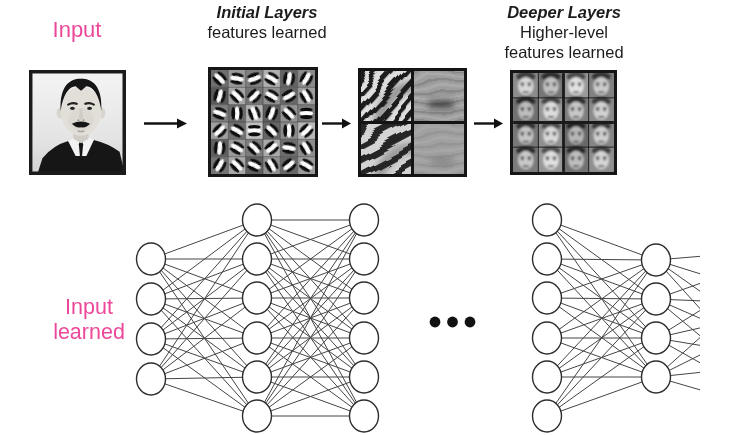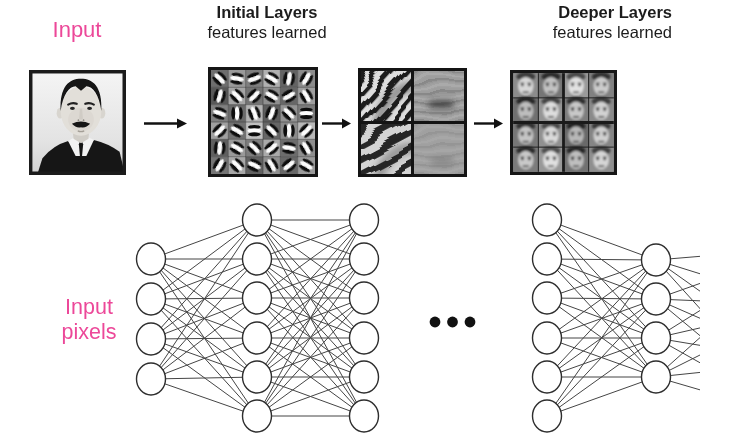--- a/index.html
+++ b/index.html
@@ -3,22 +3,22 @@
 <meta charset="utf-8">
 <title>Neural network feature hierarchy figure</title>
 <style>
   html,body{margin:0;padding:0;background:#ffffff;}
   body{width:730px;height:435px;position:relative;overflow:hidden;
        font-family:"Liberation Sans","DejaVu Sans",sans-serif;color:#1c1c1c;}
   .abs{position:absolute;}
   .lbl{color:#ec4899;}
   .input-label{left:37px;top:18px;width:80px;text-align:center;font-size:22px;line-height:24px;}
   .hdr{top:2px;width:162px;text-align:center;font-size:16.5px;line-height:20px;}
-  #hdr0{left:186px;} #hdr1{left:510px;text-align:right;}
-  .hdr-title{font-weight:700;}
+  #hdr0{left:186px;} #hdr1{left:483px;}
+  .hdr-title{font-weight:700;font-style:italic;}
   .net-label{left:39px;top:295px;width:100px;text-align:center;font-size:21.5px;line-height:25px;}
   figure{margin:0;padding:0;}
   #portrait{left:29px;top:70px;width:97px;height:105px;}
   #gabor{left:208px;top:67px;width:110px;height:110px;}
   #textures{left:358px;top:68px;width:109px;height:109px;}
   #faces{left:510px;top:70px;width:107px;height:105px;}
   #arrow1{left:142px;top:116px;}
   #arrow2{left:321px;top:116px;}
   #arrow3{left:473px;top:116px;}
   #netSvg{left:0;top:0;width:730px;height:435px;}
@@ -29,20 +29,21 @@
 
 <div class="abs lbl input-label">Input</div>
 
 <div class="abs hdr" id="hdr0">
   <div class="hdr-title">Initial Layers</div>
   <div class="hdr-sub">features learned</div>
 </div>
 
 <div class="abs hdr" id="hdr1">
   <div class="hdr-title">Deeper Layers</div>
+  <div class="hdr-sub">Higher-level</div>
   <div class="hdr-sub">features learned</div>
 </div>
 
 <figure class="abs" id="portrait">
   <svg viewBox="0 0 97 105">
     <defs>
       <linearGradient id="pbg" x1="0" y1="0" x2="0" y2="1">
         <stop offset="0" stop-color="#f4f4f4"></stop>
           <stop offset="0.65" stop-color="#e3e3e3"></stop>
           <stop offset="1" stop-color="#cfcfcf"></stop>
@@ -565,21 +566,21 @@
         <line x1="3.2" y1="27.849999999999998" x2="103.8" y2="27.849999999999998" stroke-width="1"></line>
         <line x1="3.2" y1="52.5" x2="103.8" y2="52.5" stroke-width="2.8"></line>
         <line x1="3.2" y1="77.14999999999999" x2="103.8" y2="77.14999999999999" stroke-width="1"></line>
       </g>
       <rect x="1.6" y="1.6" width="103.8" height="101.8" fill="none" stroke="#161616" stroke-width="3.2"></rect>
     </svg>
 </figure>
 
 <div class="abs lbl net-label">
   <div>Input</div>
-  <div>pixels</div>
+  <div>learned</div>
 </div>
 
 <svg class="abs" id="netSvg" viewBox="0 0 730 435">
     <defs>
       <clipPath id="netclip">
         <rect x="0" y="0" width="700" height="435"></rect>
       </clipPath>
     </defs>
     <g clip-path="url(#netclip)">
       <line x1="151" y1="259" x2="257" y2="220" stroke="#454545" stroke-width="1"></line>

